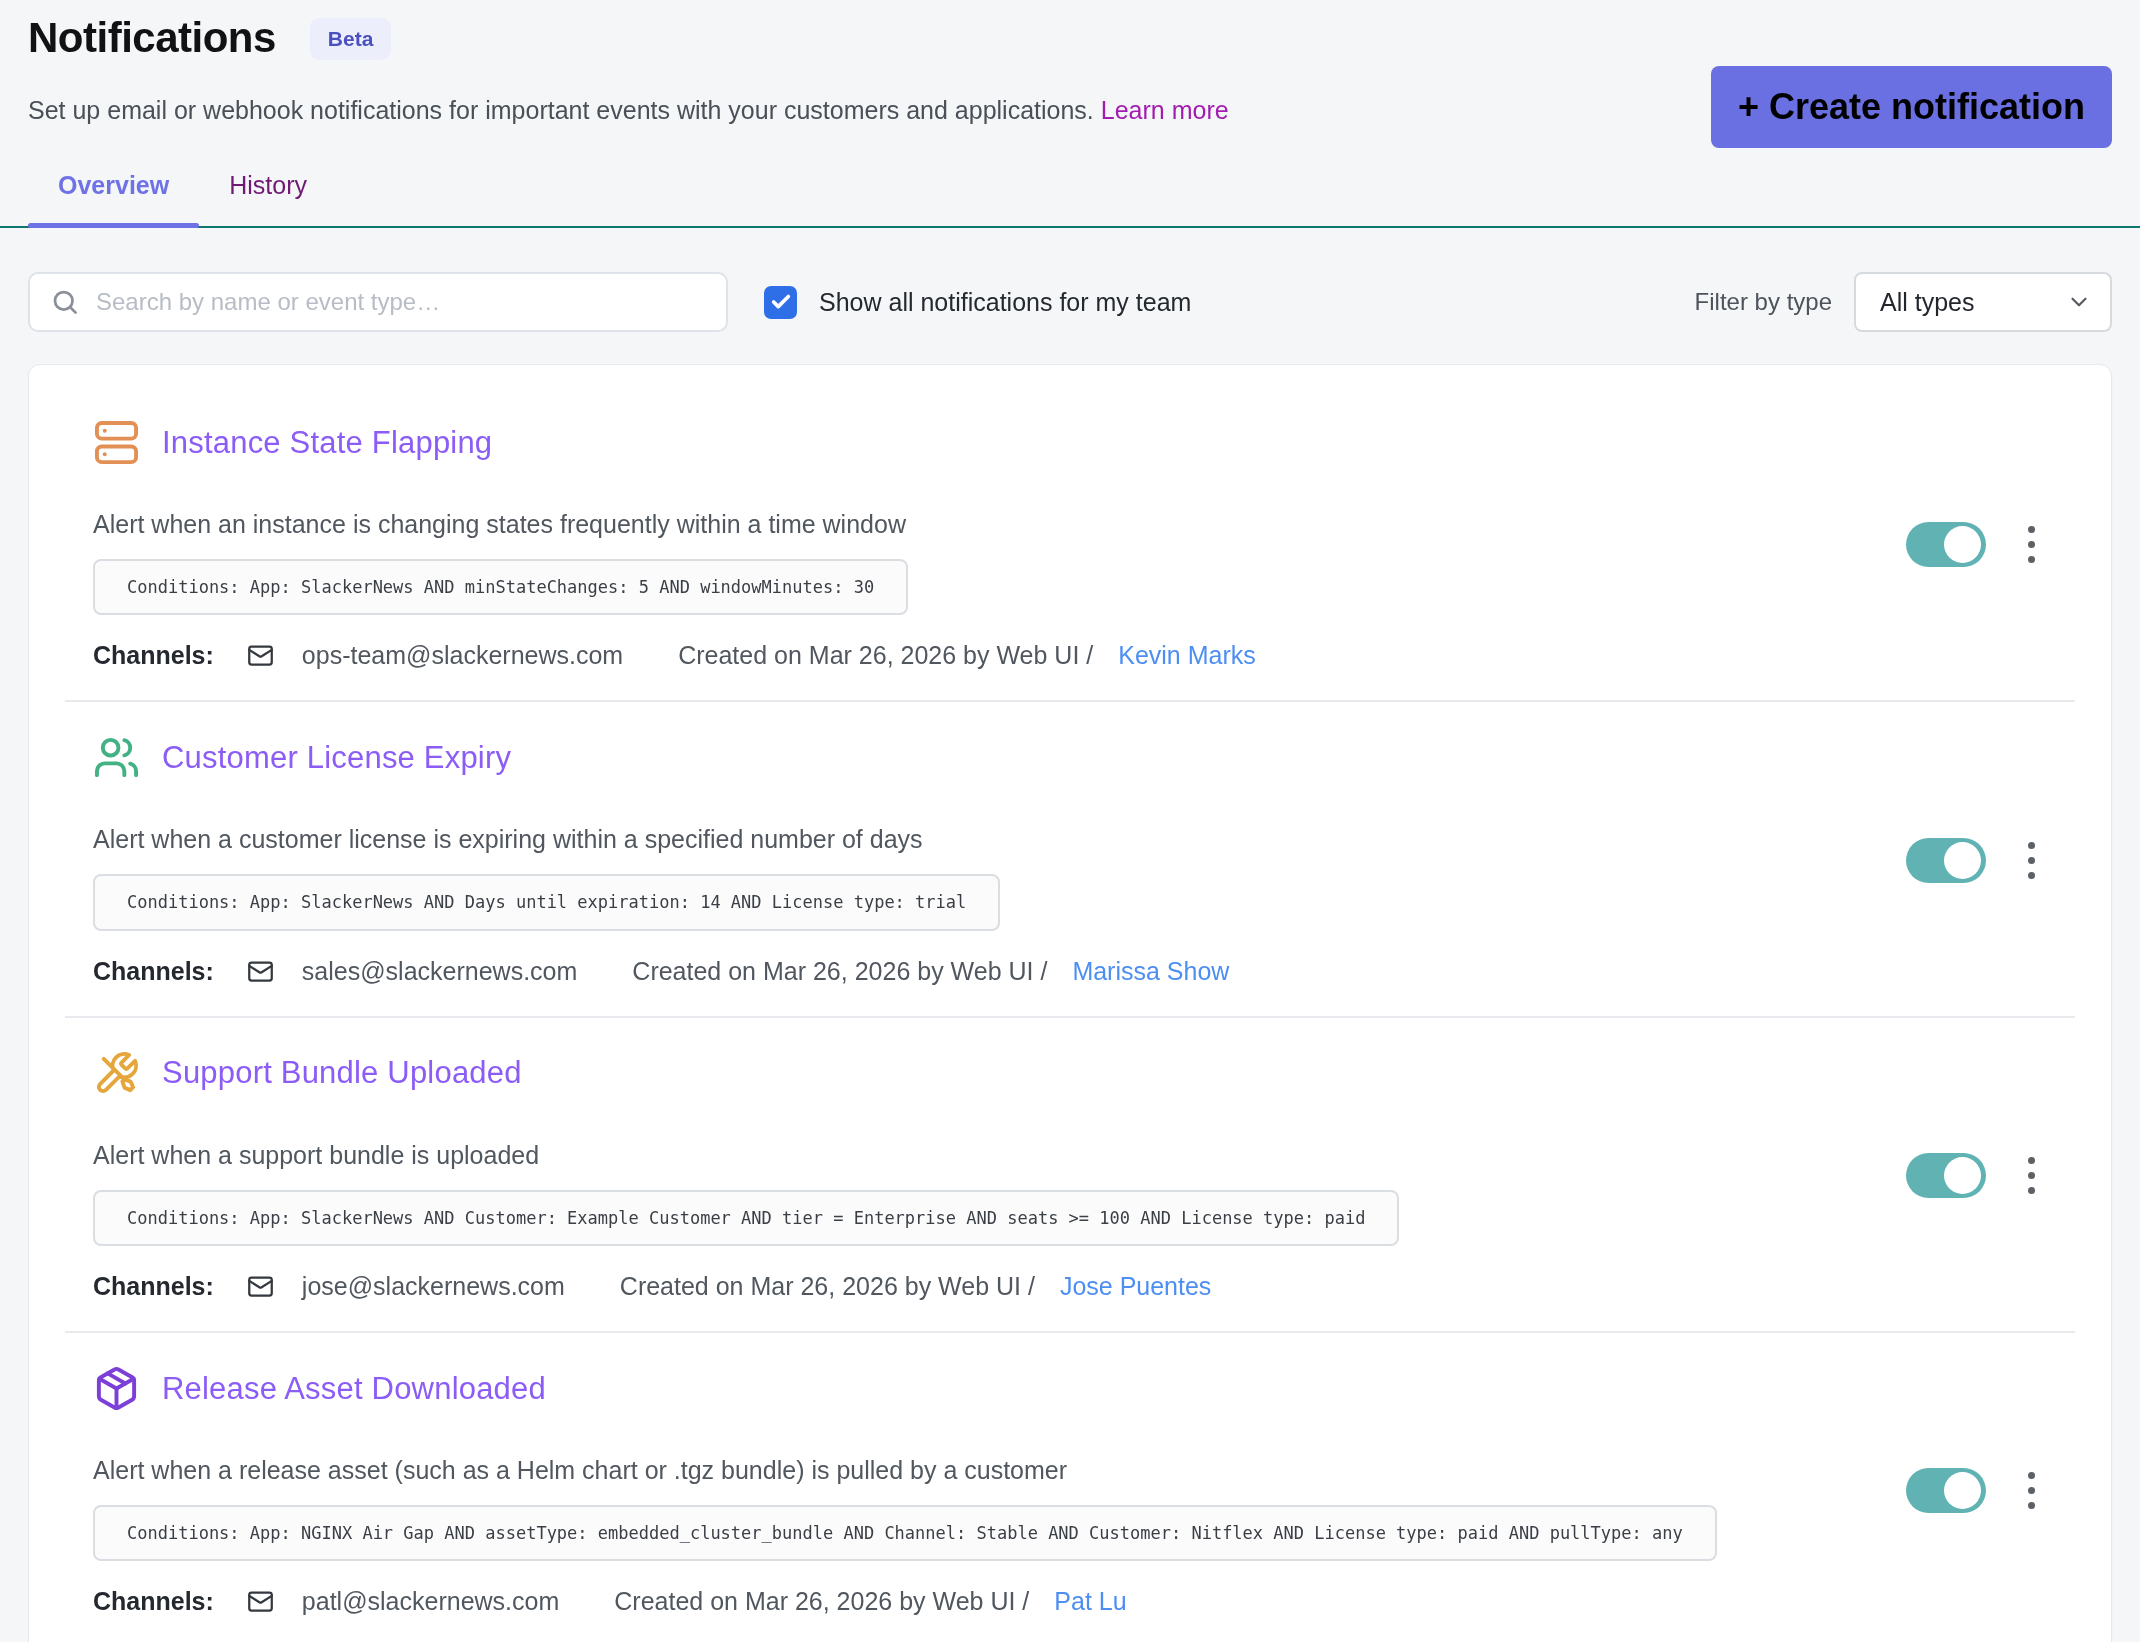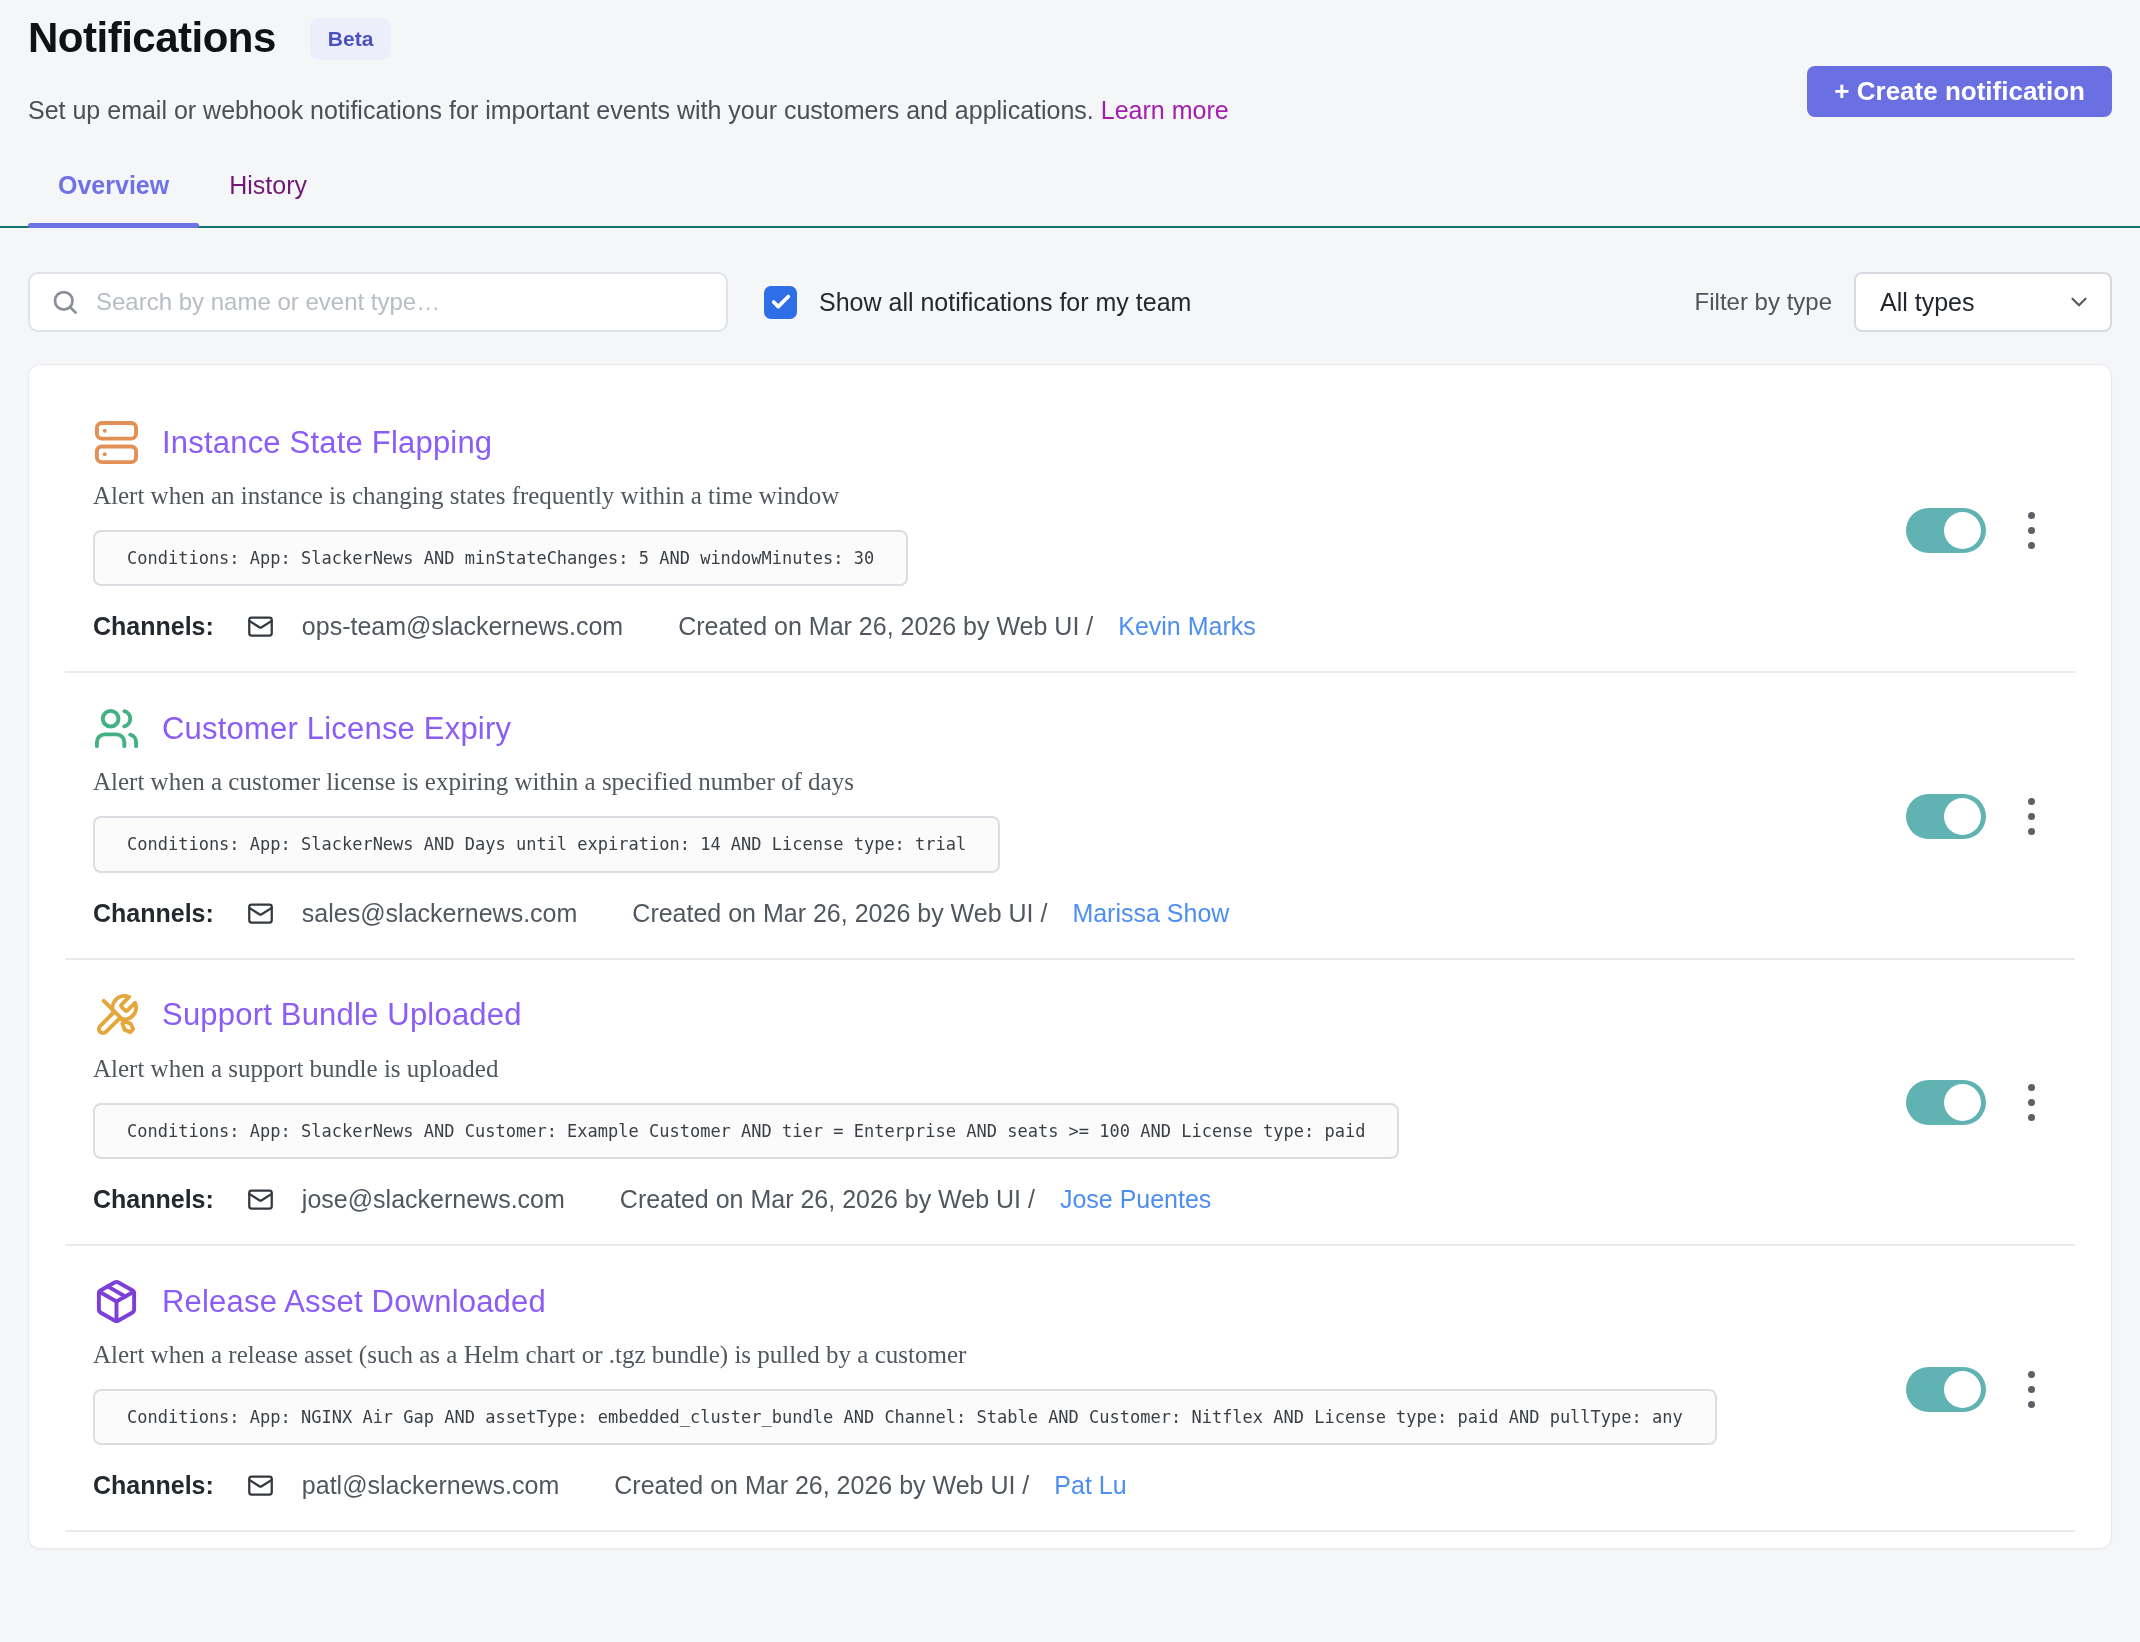--- a/index.html
+++ b/index.html
@@ -15,23 +15,23 @@
   .title-row { display: flex; align-items: flex-start; margin-top: 14px; }
   .page-title { font-size: 42px; font-weight: 800; color: #101214; letter-spacing: -0.5px; }
   .beta-badge {
     margin-left: 34px; margin-top: 4px;
     background: #edeefc; color: #4b51bd;
     font-size: 21px; font-weight: 600;
     padding: 9px 18px; border-radius: 9px;
   }
   .create-btn {
     position: absolute; top: 52px; right: 28px;
-    background: #6a70e2; color: #ffffff;
-    font-size: 26px; font-weight: 700;
-    padding: 10px 27px; border: none; border-radius: 8px;
+    background: #6a70e2; color: #000000;
+    font-size: 36px; font-weight: 700;
+    padding: 20px 27px; border: none; border-radius: 8px;
     font-family: "Liberation Sans", sans-serif; cursor: pointer;
   }
   .page-desc { margin-top: 34px; font-size: 25px; color: #4a5058; }
   .learn-more { color: #a21caf; text-decoration: none; cursor: pointer; }
 
   
   .tab-bar { margin: 40px -28px 0; border-bottom: 2px solid #0f766e; padding: 0 28px; display: flex; }
   .tab {
     position: relative; font-size: 25px; color: #701a75;
     padding: 6px 30px 26px; cursor: pointer;
@@ -74,21 +74,21 @@
     margin-top: 32px; background: #fff;
     border: 1px solid #e7e9ed; border-radius: 12px;
     box-shadow: 0 1px 2px rgba(16,24,40,0.04);
     padding: 22px 0 16px;
   }
   .row { display: flex; align-items: center; padding: 32px 0 30px; }
   .row-main { flex: 1; padding-left: 64px; min-width: 0; }
   .title-line { display: flex; align-items: center; gap: 22px; }
   .notif-icon { width: 47px; height: 47px; flex: none; }
   .notif-title { font-size: 31px; font-weight: 400; color: #8b5cf6; letter-spacing: 0.2px; }
-  .notif-desc { margin-top: 16px; font-size: 25px; color: #51575f; font-family: Liberation Serif, serif; }
+  .notif-desc { margin-top: 44px; font-size: 25px; color: #51575f; }
   .cond-box {
     display: inline-block; margin-top: 20px; max-width: 100%;
     background: #fbfbfc; border: 2px solid #dadde2; border-radius: 8px;
     padding: 13px 32px;
     font-family: "DejaVu Sans Mono", "Liberation Mono", monospace;
     font-size: 17px; color: #3a3f45; line-height: 1.55;
   }
   .channels-line { margin-top: 26px; display: flex; align-items: center; font-size: 25px; color: #51575f; gap: 15px; }
   .channels-label { font-weight: 700; color: #24292f; margin-right: 18px; }
   .mail-icon { color: #34393f; margin-right: 13px; flex: none; }

